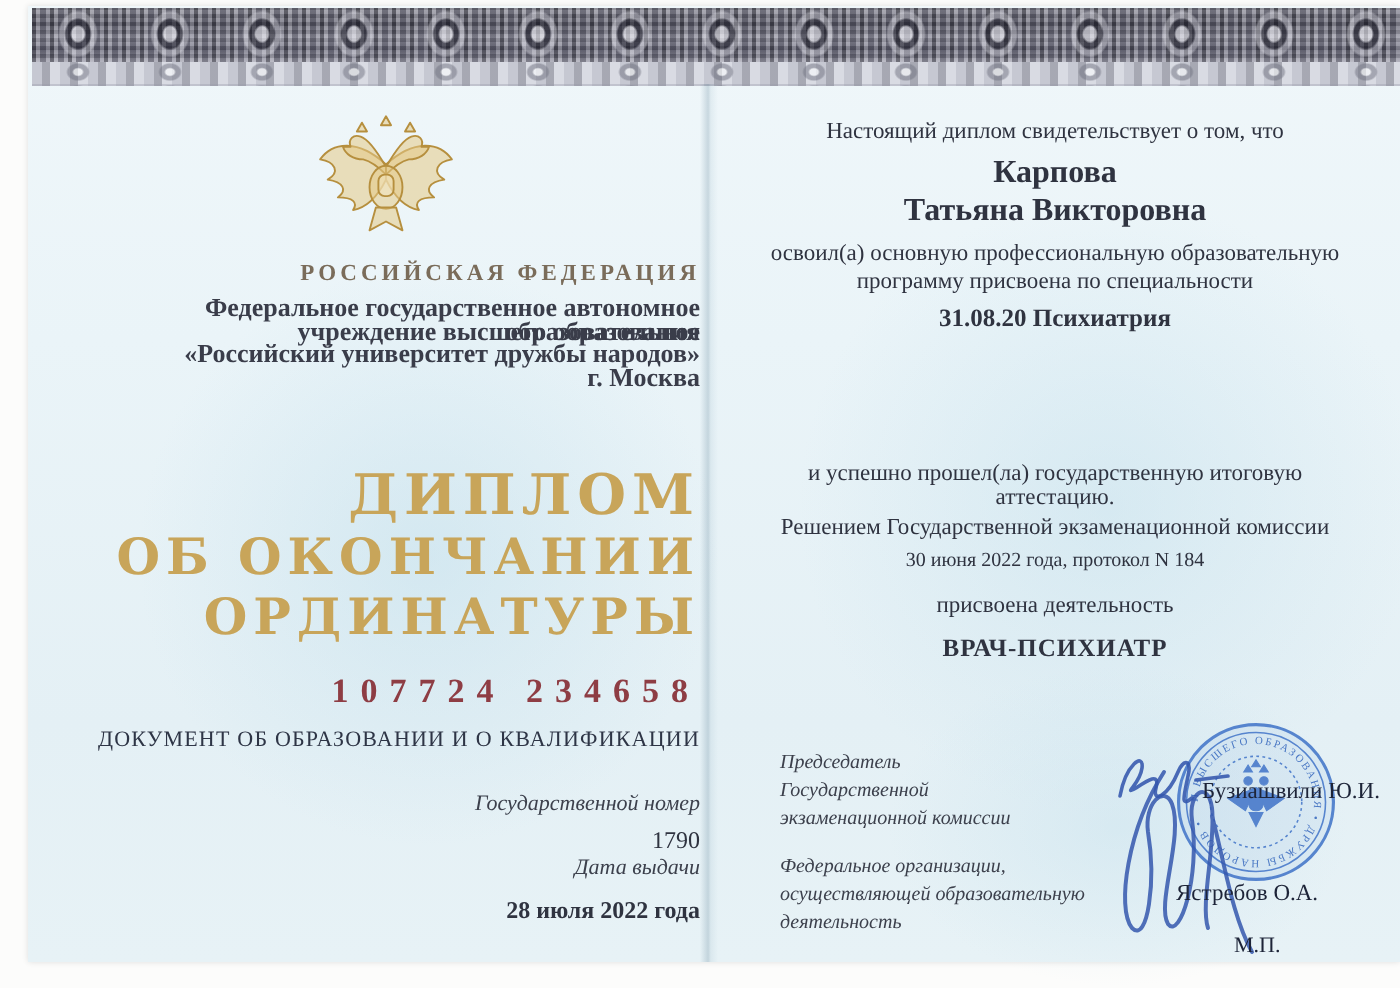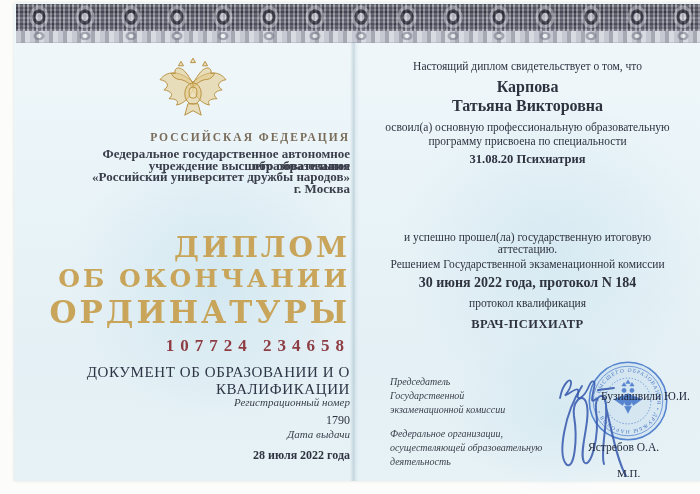--- a/index.html
+++ b/index.html
@@ -47,38 +47,38 @@
   .right-col{left:375px;width:305px;text-align:center;}
   .country{top:131px;font-size:11.5px;font-weight:600;letter-spacing:2px;color:#7a6c5a;}
   .inst{font-size:13px;font-weight:bold;color:#3a3d4a;line-height:11.5px;}
   .title{
     font-family:"DejaVu Serif","Liberation Serif",serif;font-weight:bold;
     color:#c8a55a;letter-spacing:3px;
     text-shadow:0.7px 0.7px 0 #english,0.8px 0.8px 0 #94733a,-0.5px -0.5px 0 #ecdcae;
   }
   .title1{top:231px;font-size:28px;}
   .title2{top:264px;font-size:25px;}
-  .title3{top:294px;font-size:31px;}
+  .title3{top:294px;font-size:25px;}
   .serial{top:336px;font-size:17px;font-weight:bold;letter-spacing:6px;color:#8e3d44;}
-  .doctype{top:364px;font-size:15px;letter-spacing:0.6px;color:#2e3546;}
+  .doctype{top:364px;font-size:11px;letter-spacing:0.6px;color:#2e3546;}
   .lbl-i{font-style:italic;font-size:11px;color:#3c404c;}
   .reg-label{top:396px;}
   .reg-num{top:413px;font-size:12px;}
   .date-label{top:428px;}
   .date-val{top:448px;font-size:12px;font-weight:bold;}
   .intro{top:60px;font-size:11.5px;}
   .surname{top:78px;font-size:16px;font-weight:bold;}
   .givens{top:97px;font-size:16px;font-weight:bold;}
   .prog{font-size:11.5px;}
   .prog1{top:121px;}
   .prog2{top:135px;}
   .spec{top:152px;font-size:12.5px;font-weight:bold;}
   .attest{top:231px;font-size:11.5px;}
   .commission{top:258px;font-size:11.5px;}
-  .protocol{top:275px;font-size:14px;font-weight:bold;}
+  .protocol{top:275px;font-size:10px;font-weight:normal;}
   .qual-label{top:297px;font-size:11.5px;}
   .qual{top:317px;font-size:12.5px;font-weight:bold;letter-spacing:0.5px;}
   .sig-label{left:390px;font-style:italic;font-size:10px;color:#3c404c;}
   .sig-name{font-size:11.5px;color:#1d2438;}
   .eagle{position:absolute;left:155px;top:53px;width:76px;height:80px;}
   .stamp{position:absolute;left:584px;top:357px;width:88px;height:88px;opacity:.92;}
   .sig-svg{position:absolute;}
   .sig1{left:556px;top:372px;width:84px;height:36px;}
   .sig2{left:552px;top:378px;width:108px;height:102px;}
 </style>
@@ -121,21 +121,21 @@
     <div class="t c left-col inst" style="top:182.5px">г. Москва</div>
 
     <div class="t c left-col title title1">ДИПЛОМ</div>
     <div class="t c left-col title title2">ОБ ОКОНЧАНИИ</div>
     <div class="t c left-col title title3">ОРДИНАТУРЫ</div>
 
     <div class="t c left-col serial">107724 234658</div>
 
     <div class="t c left-col doctype">ДОКУМЕНТ ОБ ОБРАЗОВАНИИ И О КВАЛИФИКАЦИИ</div>
 
-    <div class="t c left-col lbl-i reg-label">Регистрационный номер</div>
+    <div class="t c left-col lbl-i reg-label">Государственной номер</div>
     <div class="t c left-col reg-num">1790</div>
 
     <div class="t c left-col lbl-i date-label">Дата выдачи</div>
     <div class="t c left-col date-val">28 июля 2022 года</div>
   </div>
 
   <div>
 
     <div class="t c right-col intro">Настоящий диплом свидетельствует о том, что</div>
     <div class="t c right-col surname">Карпова</div>
@@ -144,21 +144,21 @@
     <div class="t c right-col prog prog1">освоил(а) основную профессиональную образовательную</div>
     <div class="t c right-col prog prog2">программу присвоена по специальности</div>
 
     <div class="t c right-col spec">31.08.20 Психиатрия</div>
 
     <div class="t c right-col attest">и успешно прошел(ла) государственную итоговую аттестацию.</div>
 
     <div class="t c right-col commission">Решением Государственной экзаменационной комиссии</div>
     <div class="t c right-col protocol">30 июня 2022 года, протокол N 184</div>
 
-    <div class="t c right-col qual-label">протокол квалификация</div>
+    <div class="t c right-col qual-label">присвоена деятельность</div>
     <div class="t c right-col qual">ВРАЧ-ПСИХИАТР</div>
 
     <div class="t sig-label" style="top:376px">Председатель</div>
     <div class="t sig-label" style="top:390px">Государственной</div>
     <div class="t sig-label" style="top:404px">экзаменационной комиссии</div>
 
     <div class="t sig-label" style="top:428px">Федеральное организации,</div>
     <div class="t sig-label" style="top:442px">осуществляющей образовательную</div>
     <div class="t sig-label" style="top:456px">деятельность</div>
 

